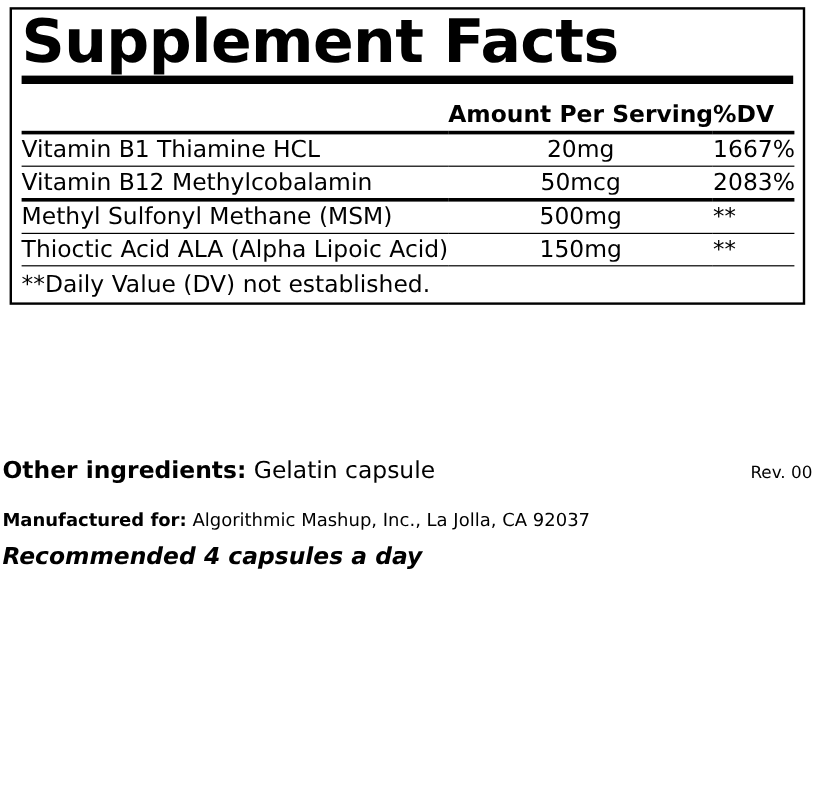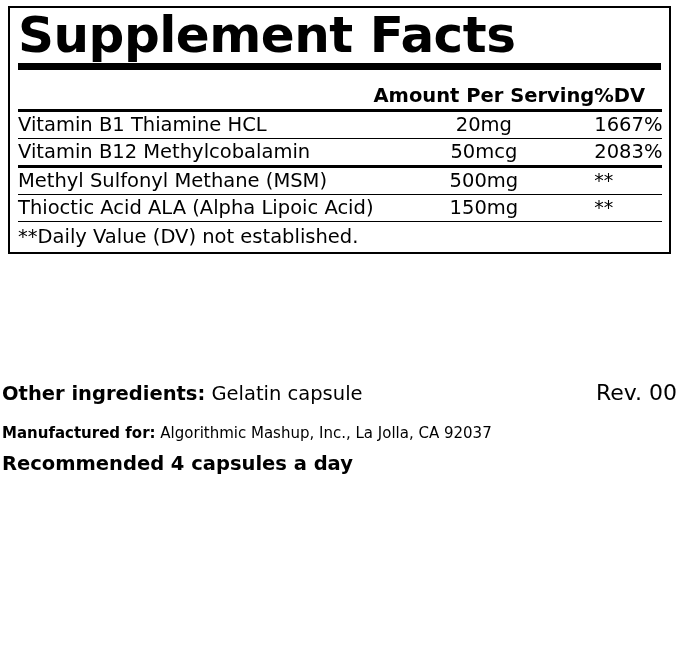--- a/index.html
+++ b/index.html
@@ -96,38 +96,39 @@
     top: 348px;
     width: 675px;
     display: flex;
     justify-content: space-between;
     align-items: baseline;
     font-size: 19.5px;
     white-space: nowrap;
     margin-top: 32px;
   }
   .other-left b { font-weight: bold; }
-  .rev { font-size: 22px; }
+  .rev { font-size: 14px; }
 
   
   .mfg {
     position: absolute;
     left: 2px;
     top: 424px;
     font-size: 15px;
     white-space: nowrap;
   }
   .mfg b { font-weight: bold; }
   .rec {
     position: absolute;
     left: 2px;
     top: 452px;
     font-size: 19.5px;
     font-weight: bold;
     white-space: nowrap;
+    font-style: italic;
   }
 
   
   .disclaimer {
     position: absolute;
     left: 8px;
     top: 557px;
     width: 663px;
     height: 98px;
     border: 2px solid #000;

